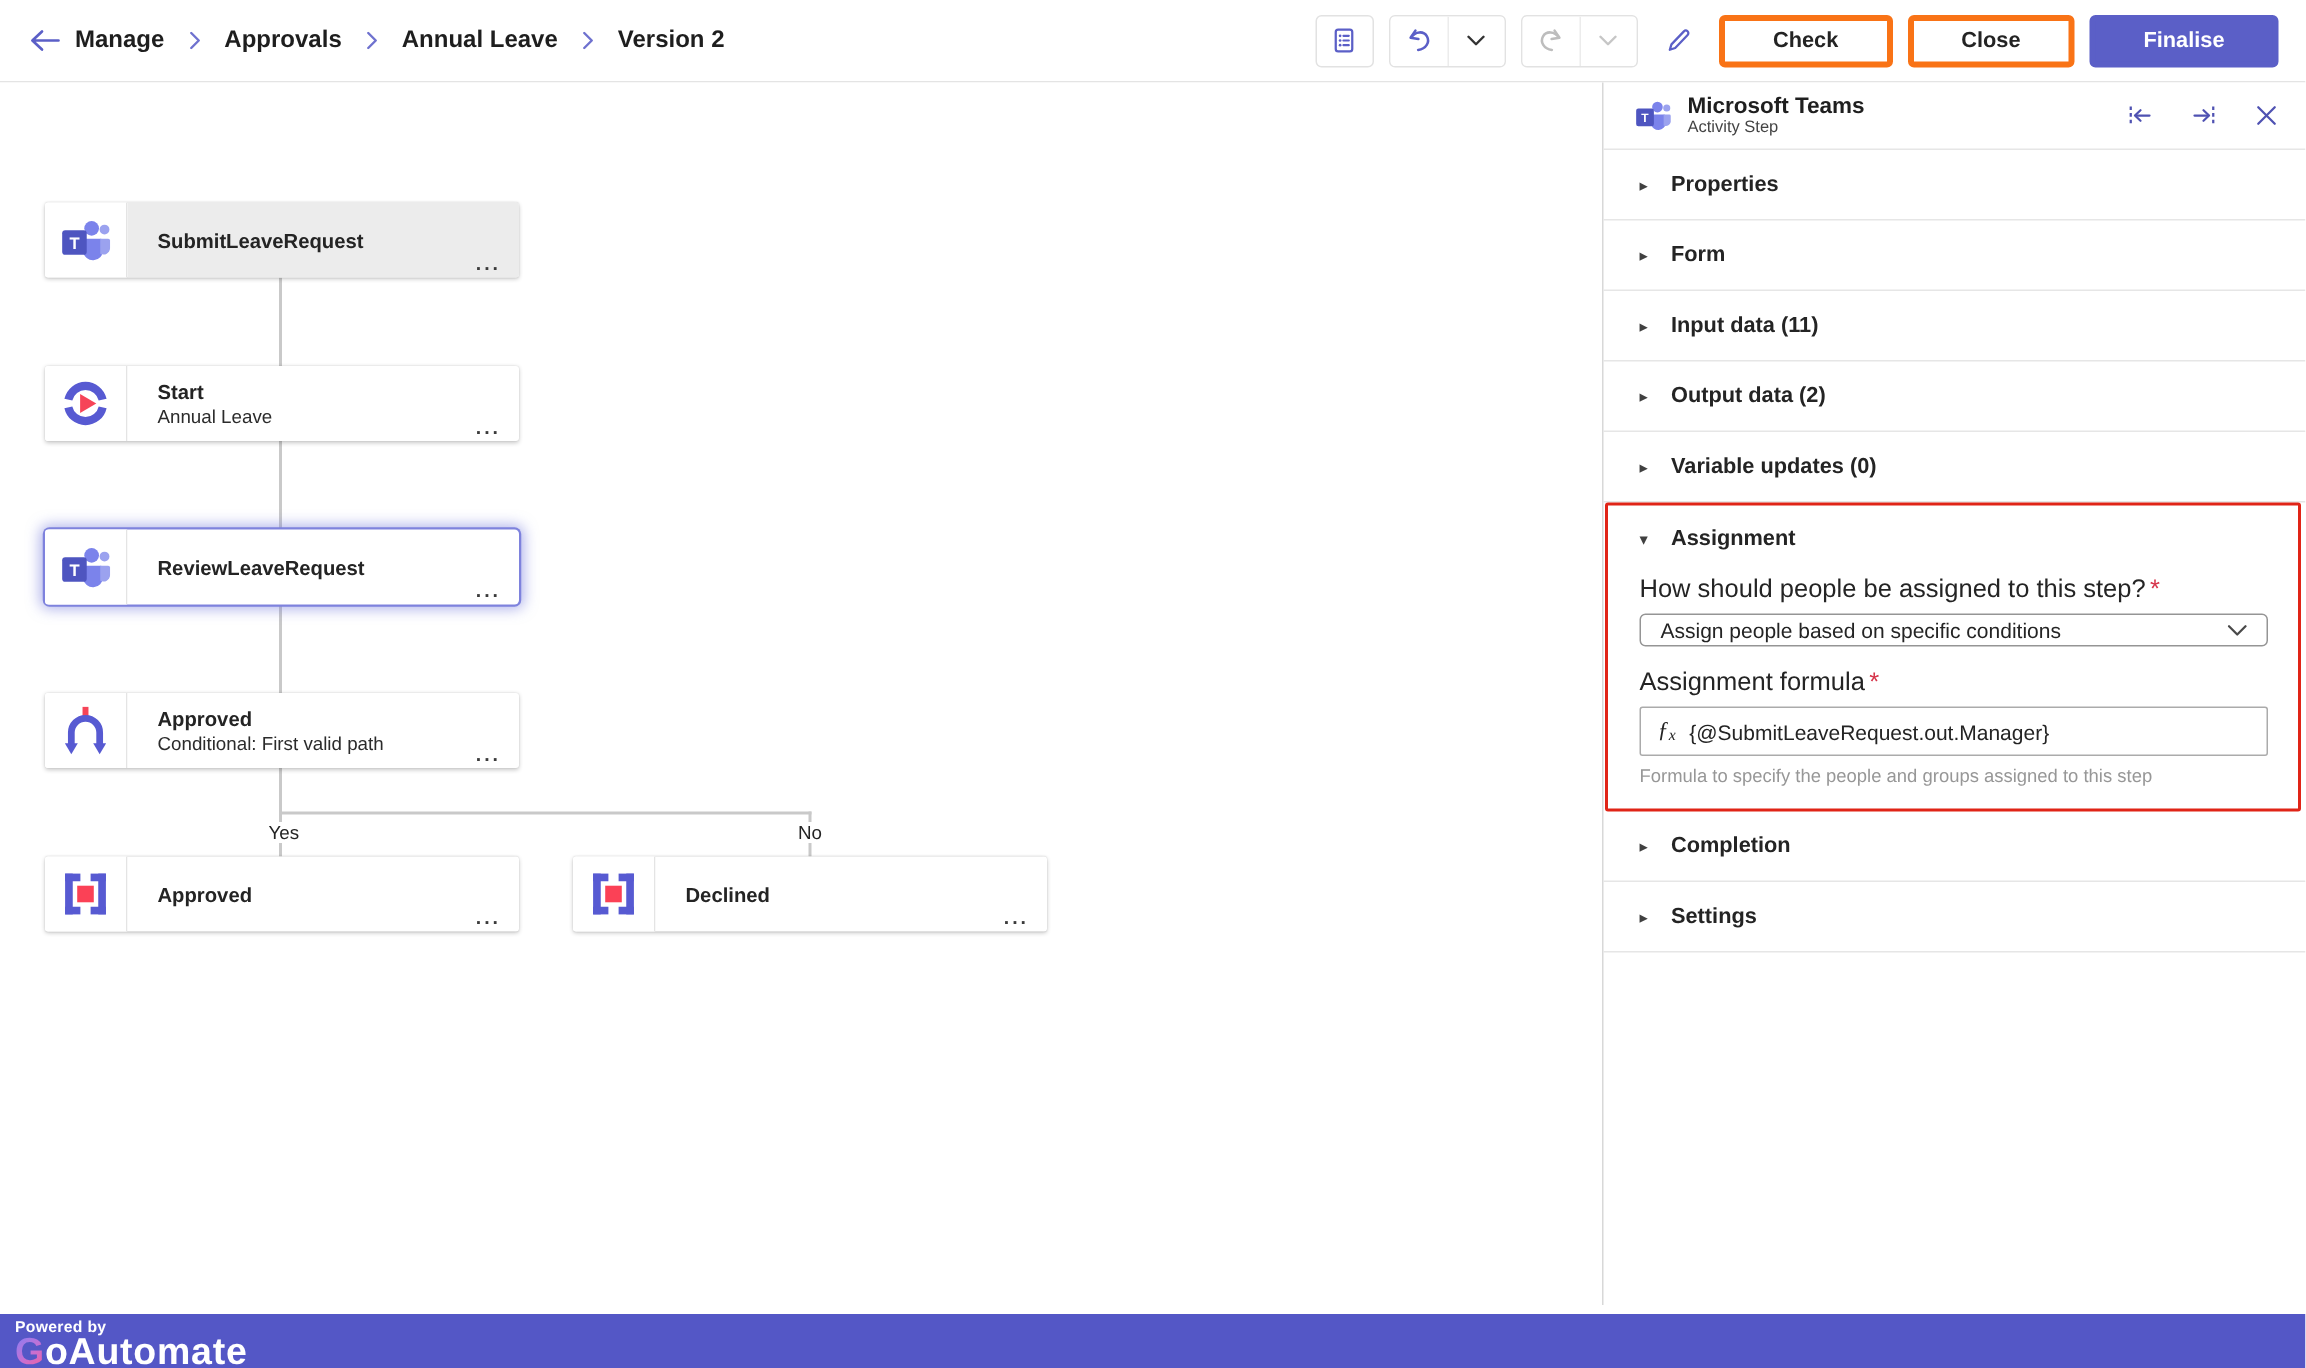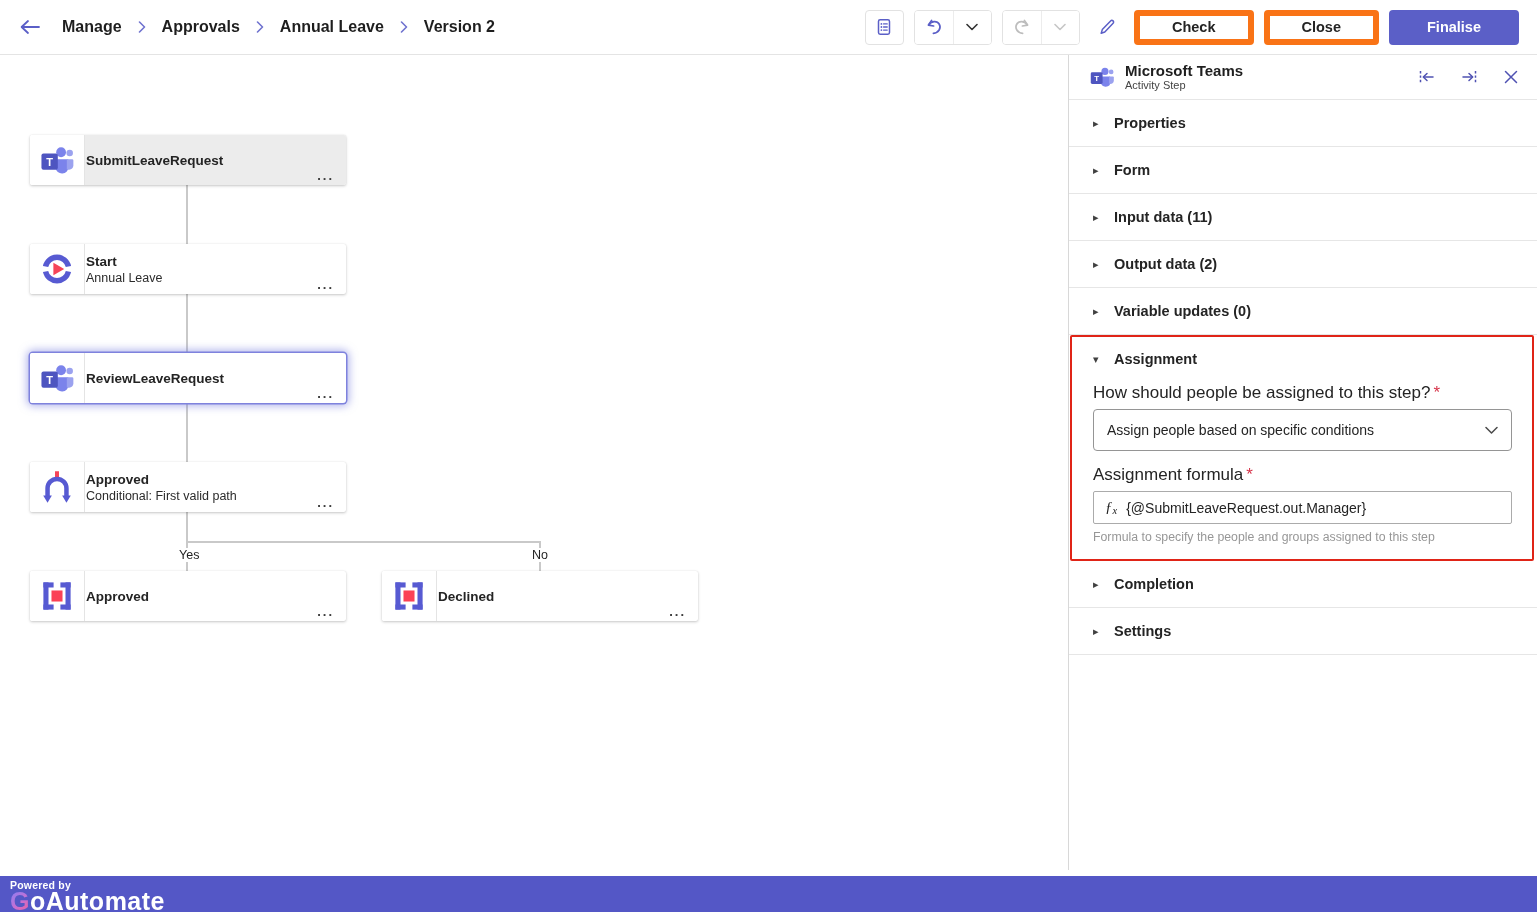--- a/index.html
+++ b/index.html
@@ -3,53 +3,53 @@
 <meta charset="utf-8">
 <style>
   * { margin:0; padding:0; box-sizing:border-box; }
   html,body { width:1537px; height:912px; overflow:hidden; background:#fff;
     font-family:"Liberation Sans", sans-serif; color:#242424; }
   .app { position:relative; width:1537px; height:912px; }
 
   
   .topbar { height:55px; display:flex; align-items:center; justify-content:space-between;
     padding:0 18px 0 18px; border-bottom:1px solid #e4e4e4; background:#fff; }
-  .tb-left { display:flex; align-items:flex-end; gap:20px; }
+  .tb-left { display:flex; align-items:flex-end; gap:8px; }
   .back-btn { display:flex; align-items:center; cursor:pointer; }
   .breadcrumb { display:flex; align-items:center; gap:16px; }
   .crumb { font-size:16px; font-weight:700; color:#1e1e1e; cursor:pointer; }
   .crumb-sep { display:flex; align-items:center; }
   .tb-right { display:flex; align-items:center; gap:10px; }
   .icon-btn { width:39px; height:35px; background:#fff; border:1px solid #e2e2e2;
     border-radius:4px; display:flex; align-items:center; justify-content:center; cursor:pointer; }
   .split { display:flex; border:1px solid #e2e2e2; border-radius:4px; overflow:hidden; background:#fff; }
   .split .seg { width:38px; height:33px; display:flex; align-items:center; justify-content:center;
     background:#fff; border:none; cursor:pointer; }
   .split .seg + .seg { border-left:1px solid #ececec; }
   .plain-btn { width:34px; height:35px; background:#fff; border:none; display:flex;
     align-items:center; justify-content:center; cursor:pointer; }
-  .btn { height:35px; padding:0 32px; background:#fff; border:6px solid #f97316; border-radius:4px;
+  .btn { height:35px; padding:0 32px; background:#fff; border:4px solid #f97316; border-radius:4px;
     font-family:inherit; font-size:14.5px; font-weight:600; color:#242424; cursor:pointer; }
   .btn.primary { background:#5b5fc7; border-color:#5b5fc7; color:#fff; }
 
   
   .main { display:flex; height:815px; }
   .canvas { position:relative; flex:1 1 auto; background:#fff; }
 
   .conn { position:absolute; background:#c9c9c9; }
   .branch-label { position:absolute; font-size:12.5px; color:#242424; background:#fff;
     padding:0 3px; z-index:2; }
 
   .node { position:absolute; width:316px; height:50px; display:flex; background:#fff;
     border-radius:2px; box-shadow:0 1px 3px rgba(0,0,0,.22), 0 0 1px rgba(0,0,0,.12);
     cursor:pointer; z-index:3; }
   .node-icon { width:55px; flex:0 0 55px; background:#fff; display:flex; align-items:center;
     justify-content:center; border-right:1px solid #e4e4e4; border-radius:2px 0 0 2px; }
   .node-body { flex:1; display:flex; flex-direction:column; justify-content:center;
-    padding-left:1px; border-radius:0 2px 2px 0; }
+    padding-left:20px; border-radius:0 2px 2px 0; }
   .node.gray-body .node-body { background:#ececec; }
   .node-title { font-size:13.5px; font-weight:700; color:#242424; line-height:17px; }
   .node-sub { font-size:12.5px; color:#2b2b2b; line-height:16px; }
   .node-menu { position:absolute; right:12px; bottom:2px; font-size:13px; font-weight:700;
     letter-spacing:2px; color:#3b3b3b; cursor:pointer; }
   .node.selected { box-shadow:0 0 0 1.5px #7e82dd, 0 0 9px 3px rgba(112,117,219,.55); border-radius:3px; }
 
   
   .panel { width:469px; flex:0 0 469px; border-left:1px solid #d8d8d8; background:#fff; }
   .panel-header { height:45px; display:flex; align-items:center; justify-content:space-between;
@@ -64,21 +64,21 @@
     border-bottom:1px solid #e6e6e6; cursor:pointer; }
   .prow .tri { font-size:11px; color:#404040; width:10px; }
   .prow .plabel { font-size:14.5px; font-weight:600; color:#242424; }
 
   .highlight-box { border:2.5px solid #e02417; border-radius:2px; margin:0 3px 0 1px;
     background:#fff; }
   .highlight-box .prow { border-bottom:none; height:44px; padding-left:21px; }
   .assign-content { padding:2px 20px 13px 21px; }
   .field-label { font-size:17px; color:#242424; margin-bottom:6px; }
   .req { color:#d6344a; margin-left:3px; }
-  .dropdown { height:42px; border:1px solid #959595; border-radius:4px; display:flex;
+  .dropdown { height:22px; border:1px solid #959595; border-radius:4px; display:flex;
     align-items:center; justify-content:space-between; padding:0 13px; font-size:14px;
     color:#242424; cursor:pointer; background:#fff; }
   .help { font-size:12.3px; color:#979797; line-height:1.42; margin-top:5px; }
   .gap-top { margin-top:14px; }
   .formula { height:33px; border:1px solid #ababab; border-radius:2px; display:flex;
     align-items:center; gap:9px; padding:0 11px; font-size:14px; color:#242424;
     cursor:text; background:#fff; }
   .fx { font-family:"Liberation Serif", serif; font-style:italic; font-size:15px; color:#242424; }
   .fx .fsub { font-size:10.5px; vertical-align:-2px; }
 

